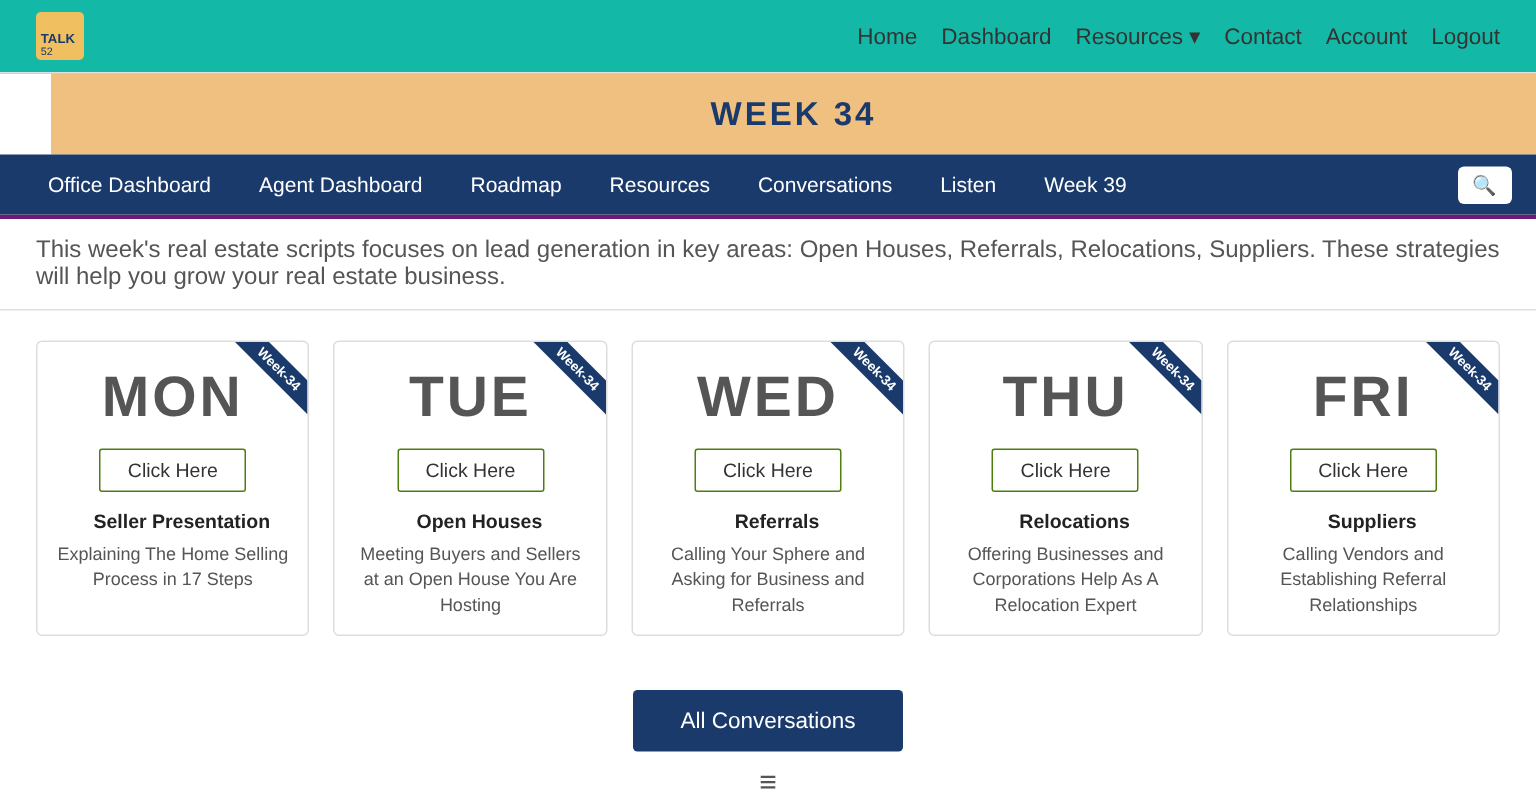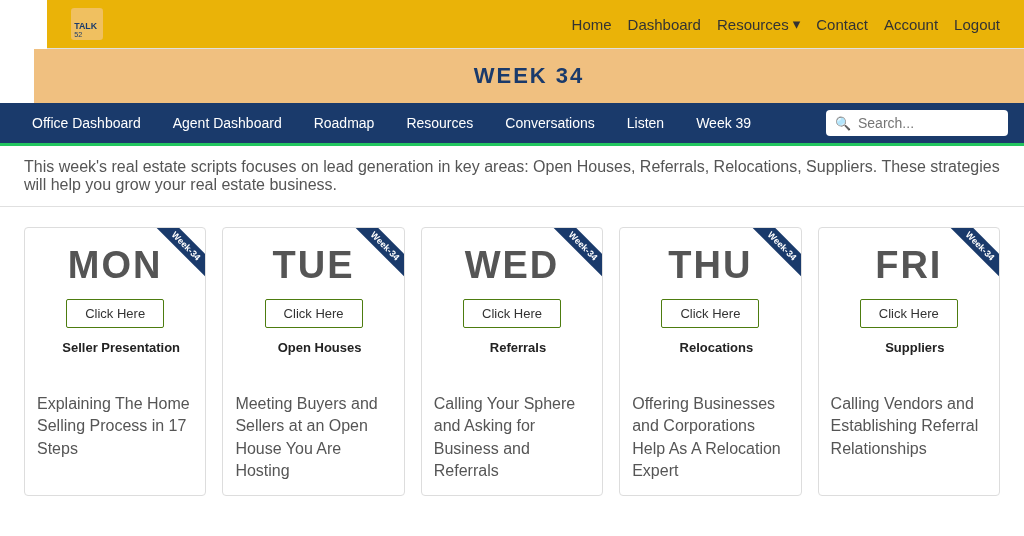--- a/index.html
+++ b/index.html
@@ -4,23 +4,22 @@
   <style>
     * { box-sizing: border-box; margin: 0; padding: 0; }
     body { font-family: Arial, sans-serif; font-size: 14px; background: #fff; color: #333; }
 
     
     .top-nav {
       display: flex;
       align-items: center;
       justify-content: space-between;
       padding: 8px 24px;
-      background: #eab308;
+      background: #14b8a6;
       border-bottom: 1px solid #e0e0e0;
-      margin-left: 47px;
     }
     .logo-area {
       display: flex;
       align-items: center;
       gap: 6px;
     }
     .logo-icon {
       width: 32px;
       height: 32px;
     }
@@ -80,21 +79,21 @@
     .search-area input {
       border: none;
       outline: none;
       font-size: 14px;
       width: 140px;
       color: #999;
     }
 
     
     .secondary-nav-wrapper {
-      border-bottom: 3px solid #22c55e;
+      border-bottom: 3px solid #701a75;
     }
 
     
     .description {
       padding: 12px 24px;
       font-size: 16px;
       color: #555;
       border-bottom: 1px solid #e0e0e0;
     }
 
@@ -160,25 +159,24 @@
     }
     .topic-name {
       font-weight: bold;
       font-size: 13px;
       text-align: right;
       margin-bottom: 6px;
       color: #222;
       margin-left: 12px;
     }
     .topic-desc {
-      font-size: 16px;
-      color: #555;
-      text-align: left;
+      font-size: 12px;
+      color: #555;
+      text-align: center;
       line-height: 1.4;
-      margin-top: 32px;
     }
 
     
     .all-conversations-area {
       display: flex;
       flex-direction: column;
       align-items: center;
       padding: 16px 0 10px 0;
       gap: 10px;
     }
@@ -231,21 +229,20 @@
   <nav class="secondary-nav">
     <a href="#">Office Dashboard</a>
     <a href="#">Agent Dashboard</a>
     <a href="#">Roadmap</a>
     <a href="#">Resources</a>
     <a href="#">Conversations</a>
     <a href="#">Listen</a>
     <a href="#">Week 39</a>
     <div class="search-area">
       <span style="color:#999;font-size:13px;">🔍</span>
-      <input type="text" placeholder="Search..." style="">
     </div>
   </nav>
 </div>
 
 <div class="description">
   <span>This week's real estate scripts focuses on lead generation in key areas: Open Houses, Referrals, Relocations, Suppliers. These strategies will help you grow your real estate business.</span>
 </div>
 
 <div class="cards-section">
   <div class="cards-grid" id="cards-grid">
@@ -281,14 +278,15 @@
       <div class="corner-ribbon" data-text="Week-34"></div>
       <div class="day-label">FRI</div>
       <button class="click-here-btn">Click Here</button>
       <div class="topic-name">Suppliers</div>
       <div class="topic-desc">Calling Vendors and Establishing Referral Relationships</div>
     </div>
     </div>
 </div>
 
 <div class="all-conversations-area">
+  <button class="all-conversations-btn">All Conversations</button>
   <div class="menu-icon">≡</div>
 </div>
 
 </body></html>

